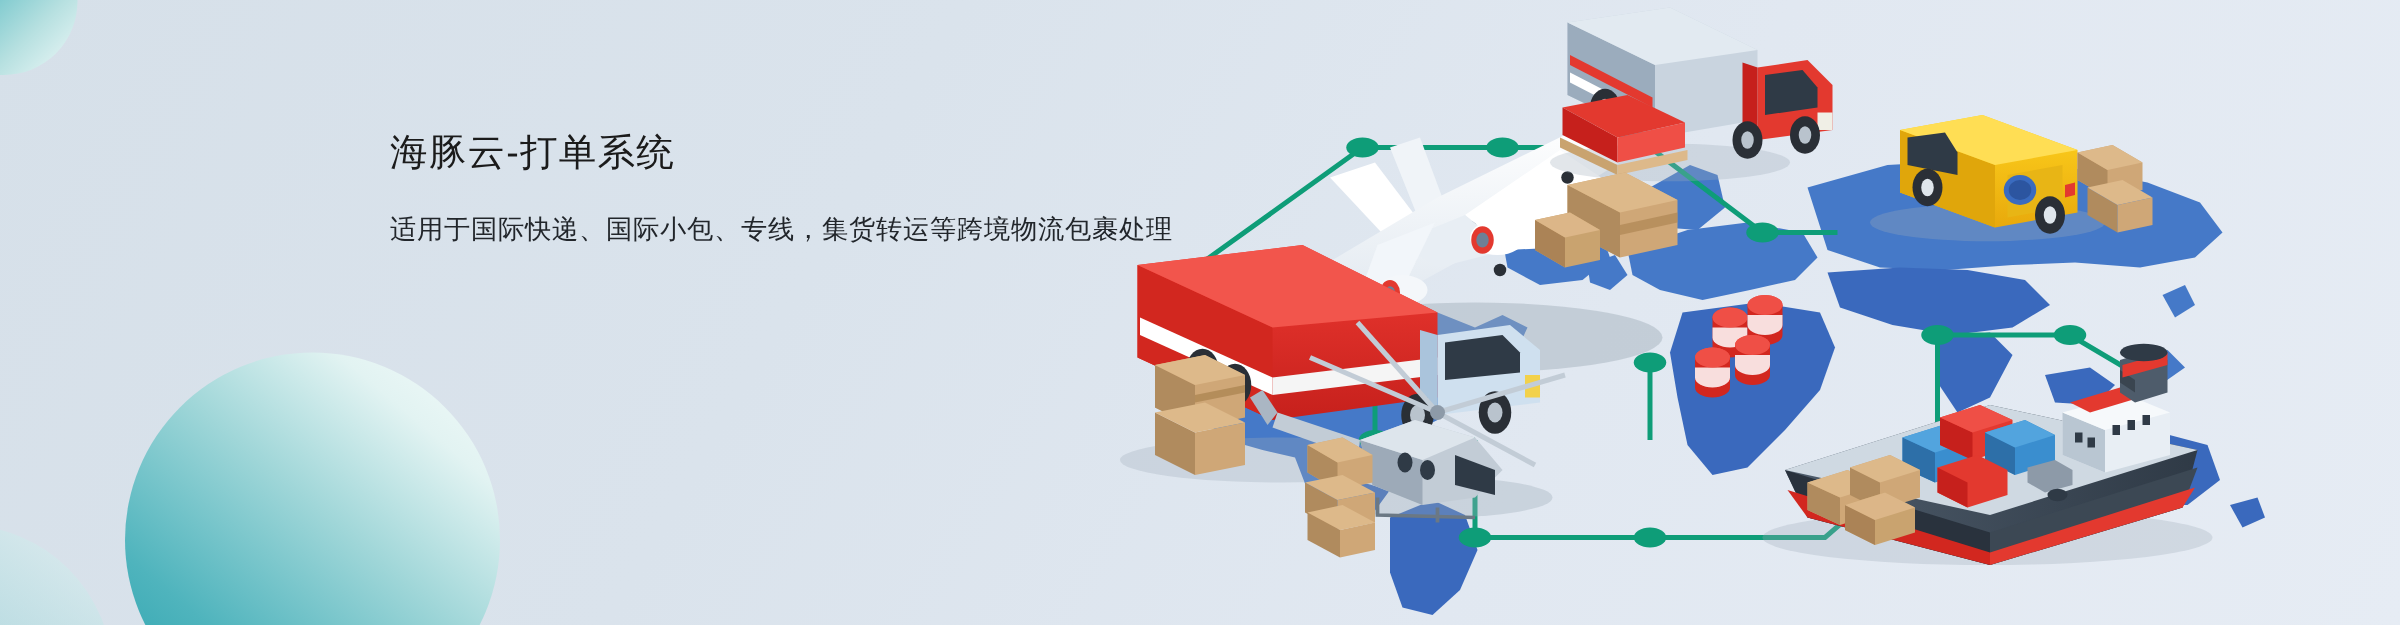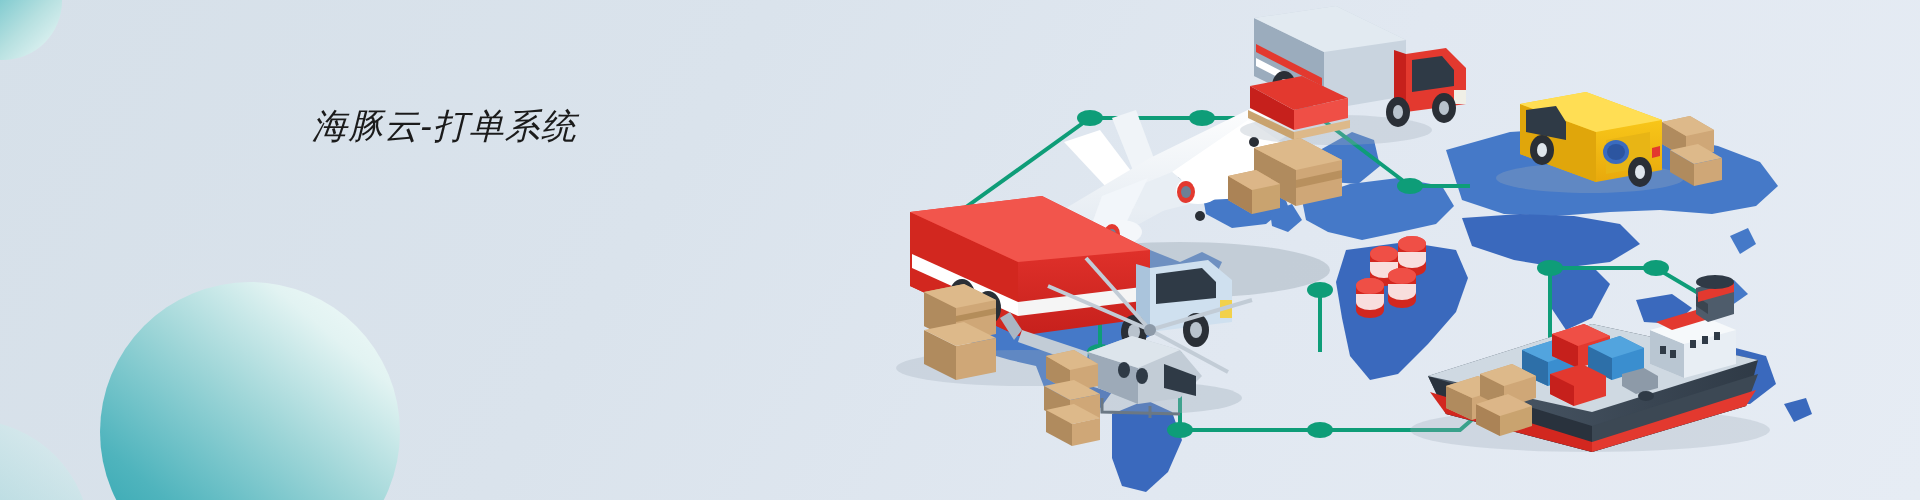--- a/index.html
+++ b/index.html
@@ -22,22 +22,22 @@
     background:linear-gradient(40deg,#25a0ac 0%,#4fb4bd 25%,#9fd6d8 55%,#e2f3f2 80%,#f6fcfb 100%);
   }
   .circle-bl2{
     left:-150px;top:420px;width:240px;height:240px;
     background:linear-gradient(35deg,#3aa8b2 0%,#8fd0d4 50%,#e8f6f5 100%);
     opacity:.55;
   }
   
   .text-block{position:absolute;left:312px;top:104px;z-index:6;}
   .hero-title{
-    margin:0;font-size:35px;line-height:1.25;font-weight:400;
-    color:#1b1b1b;letter-spacing:1px;white-space:nowrap;font-style:italic;
+    margin:0;font-size:30px;line-height:1.25;font-weight:400;
+    color:#1b1b1b;letter-spacing:1px;white-space:nowrap;
   }
   .hero-sub{
     margin:26px 0 0 0;font-size:21px;line-height:1.5;font-weight:400;
     color:#22262b;letter-spacing:.6px;white-space:nowrap;
   }
   
   .illustration{
     position:absolute;right:0;top:0;width:1070px;height:500px;z-index:4;
     pointer-events:none;
   }
@@ -47,20 +47,21 @@
 <body>
 
 <div class="banner">
 
   <div class="circle circle-tl"></div>
   <div class="circle circle-bl2"></div>
   <div class="circle circle-bl"></div>
 
   <div class="text-block">
     <h1 class="hero-title">海豚云-打单系统</h1>
+    <p class="hero-sub">适用于国际快递、国际小包、专线，集货转运等跨境物流包裹处理</p>
   </div>
 
   <div class="illustration">
     <svg viewBox="0 0 1070 500" xmlns="http://www.w3.org/2000/svg">
       <defs>
         <linearGradient id="planeBody" x1="0" y1="0" x2="0" y2="1">
           <stop offset="0%" stop-color="#ffffff"></stop>
             <stop offset="100%" stop-color="#dfe7ef"></stop>
         </linearGradient>
         <linearGradient id="shipHull" x1="0" y1="0" x2="1" y2="0">

